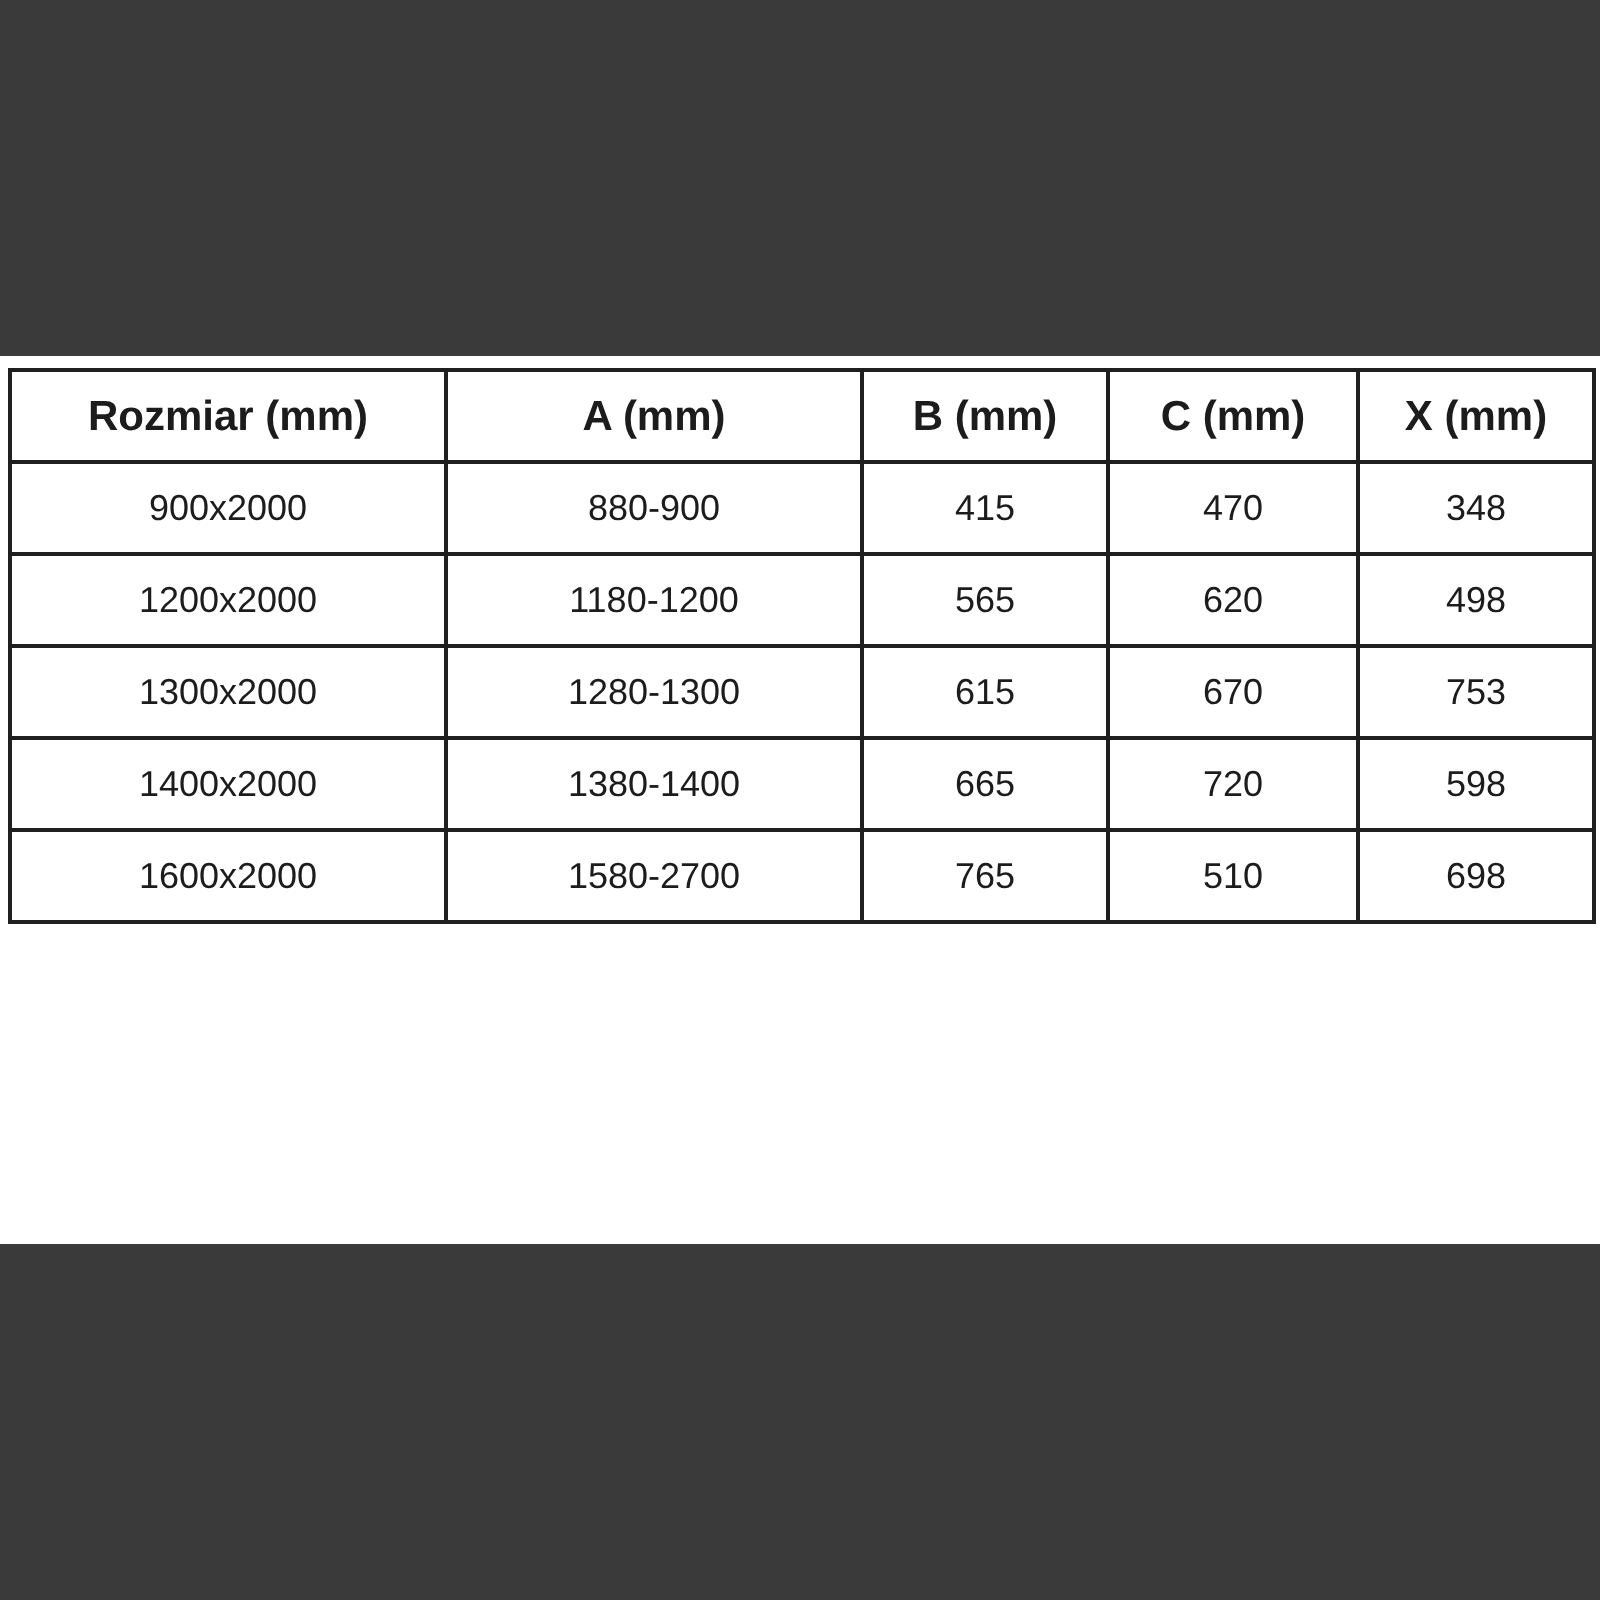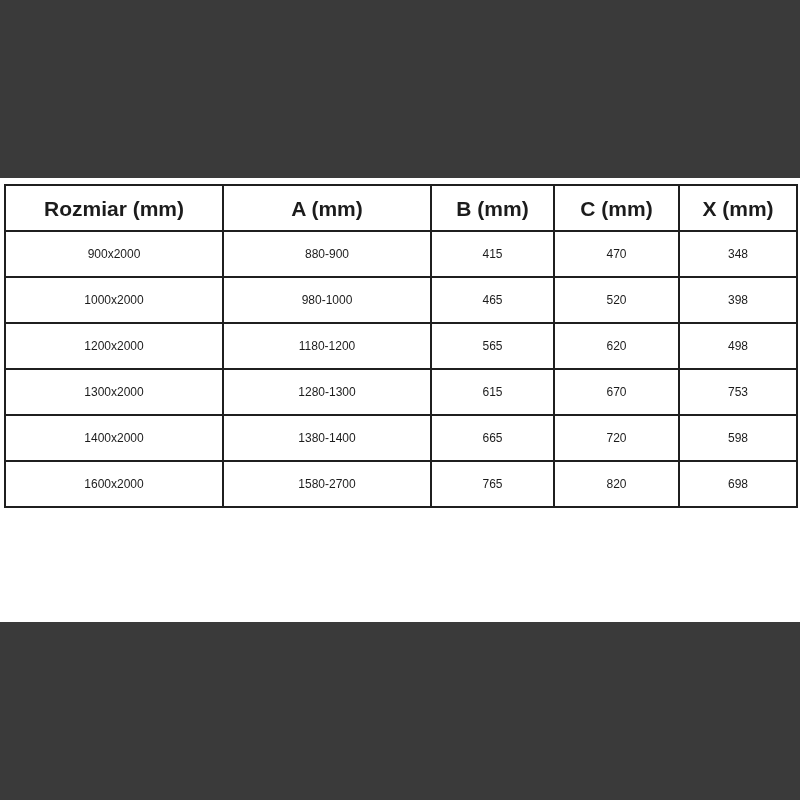--- a/index.html
+++ b/index.html
@@ -35,21 +35,21 @@
   table.spec-table col:nth-child(4) { width: 125px; }
   table.spec-table col:nth-child(5) { width: 118px; }
   table.spec-table th,
   table.spec-table td {
     border: 2px solid #1f1f1f;
     text-align: center;
     vertical-align: middle;
     height: 44px;
     padding: 0 4px;
     color: #1c1c1c;
-    font-size: 12px;
+    font-size: 18px;
     line-height: 1;
     white-space: nowrap;
     overflow: hidden;
   }
   table.spec-table th {
     font-weight: bold;
     font-size: 21px;
   }
 </style>
 </head>
@@ -76,27 +76,20 @@
       </thead>
       <tbody>
           <tr>
             <td>900x2000</td>
             <td>880-900</td>
             <td>415</td>
             <td>470</td>
             <td>348</td>
           </tr>
           <tr>
-            <td>1000x2000</td>
-            <td>980-1000</td>
-            <td>465</td>
-            <td>520</td>
-            <td>398</td>
-          </tr>
-          <tr>
             <td>1200x2000</td>
             <td>1180-1200</td>
             <td>565</td>
             <td>620</td>
             <td>498</td>
           </tr>
           <tr>
             <td>1300x2000</td>
             <td>1280-1300</td>
             <td>615</td>
@@ -107,19 +100,19 @@
             <td>1400x2000</td>
             <td>1380-1400</td>
             <td>665</td>
             <td>720</td>
             <td>598</td>
           </tr>
           <tr>
             <td>1600x2000</td>
             <td>1580-2700</td>
             <td>765</td>
-            <td>820</td>
+            <td>510</td>
             <td>698</td>
           </tr>
         </tbody>
     </table>
   </div>
 </div>
 
 </body></html>

